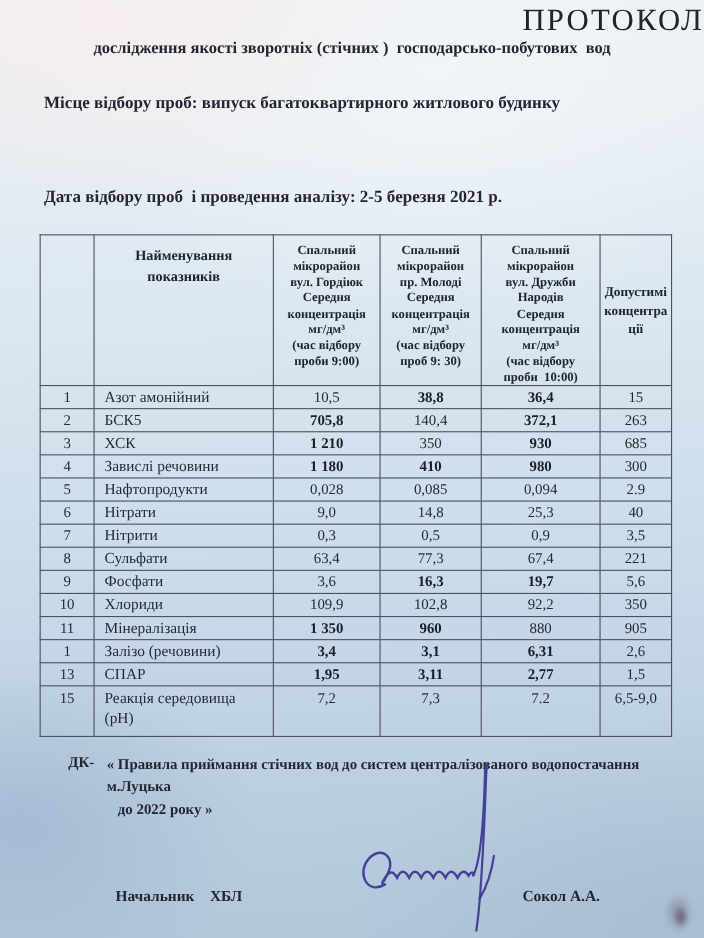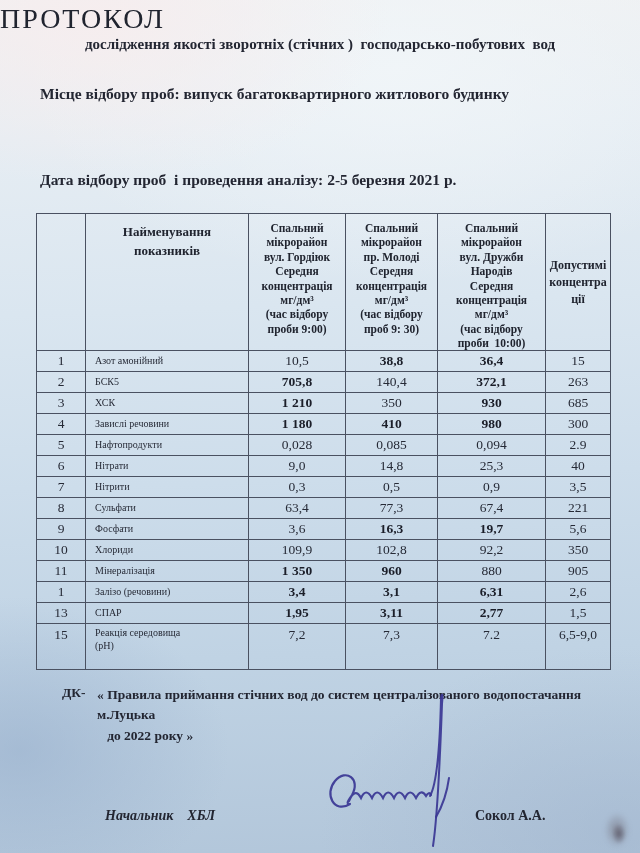--- a/index.html
+++ b/index.html
@@ -9,21 +9,21 @@
     color:#232632;
     background:
       radial-gradient(ellipse 420px 240px at 15% 2%, rgba(246,237,238,.95), rgba(246,237,238,0) 70%),
       radial-gradient(ellipse 520px 300px at 62% 8%, rgba(241,246,249,.85), rgba(241,246,249,0) 72%),
       radial-gradient(ellipse 300px 220px at 3% 88%, rgba(148,172,202,.55), rgba(148,172,202,0) 70%),
       radial-gradient(ellipse 420px 260px at 97% 98%, rgba(158,178,204,.5), rgba(158,178,204,0) 72%),
       linear-gradient(178deg,#f0f1f2 0%,#e6edf3 16%,#dae6f0 36%,#cdddeb 56%,#c0d3e4 76%,#b2c6da 100%);
   }
   .abs{position:absolute;}
   .pre{white-space:pre-wrap;}
-  .title{top:3px;left:0;width:640px;text-align:left;font-size:28px;letter-spacing:2px;color:#20242f;}
+  .title{top:3px;left:0;width:640px;text-align:right;font-size:28px;letter-spacing:2px;color:#20242f;}
   .subtitle{top:36px;left:0;width:640px;text-align:center;font-size:15px;font-weight:bold;}
   .line-place{top:85px;left:40px;font-size:15.5px;font-weight:bold;}
   .line-date{top:123px;left:40px;font-size:15.5px;font-weight:bold;margin-top:48px;}
 
   table.results{
     position:absolute;left:36px;top:213px;width:574px;
     border-collapse:collapse;table-layout:fixed;
   }
   table.results th,table.results td{
     border:1px solid #4a5161;
@@ -40,30 +40,30 @@
   table.results thead th{
     height:123px;vertical-align:top;text-align:center;
     font-weight:bold;font-size:11.5px;line-height:1.25;
     padding-top:7px;white-space:pre-wrap;color:#20242f;
   }
   table.results thead th.h-name{font-size:13px;line-height:1.45;padding-top:9px;}
   table.results thead th.h-lim{vertical-align:middle;padding-top:0;font-size:12px;line-height:1.4;}
 
   table.results tbody td{height:20px;font-size:13.5px;text-align:center;vertical-align:middle;}
   table.results tbody td.c-name{
-    text-align:left;padding-left:9px;font-size:10px;white-space:pre-wrap;line-height:1.25;
+    text-align:left;padding-left:9px;font-size:14px;white-space:pre-wrap;line-height:1.25;
   }
   table.results tbody td.bold{font-weight:bold;color:#1b1e29;}
   table.results tbody tr.last td{height:42px;vertical-align:top;padding-top:3px;}
 
   .dk-note{top:685px;left:40px;width:560px;display:flex;font-size:13.5px;font-weight:bold;}
   .dk-label{flex:0 0 35px;margin-left:22px;}
   .dk-text{white-space:pre-wrap;line-height:1.5;}
 
-  .sig-role{top:808px;left:105px;font-size:14px;font-weight:bold;white-space:pre-wrap;font-style:italic;}
+  .sig-role{top:808px;left:105px;font-size:14px;font-weight:bold;white-space:pre-wrap;}
   .sig-name{top:808px;left:475px;font-size:14px;font-weight:bold;}
   .sig-svg{top:688px;left:312px;}
 
   .smudge1{top:812px;left:604px;width:26px;height:36px;border-radius:50%;
     background:radial-gradient(ellipse at center, rgba(104,98,108,.55), rgba(104,98,108,0) 70%);
     filter:blur(2px);}
   .smudge2{top:824px;left:612px;width:14px;height:20px;border-radius:50%;
     background:radial-gradient(ellipse at center, rgba(78,72,86,.6), rgba(78,72,86,0) 72%);
     filter:blur(1px);}
 </style>

